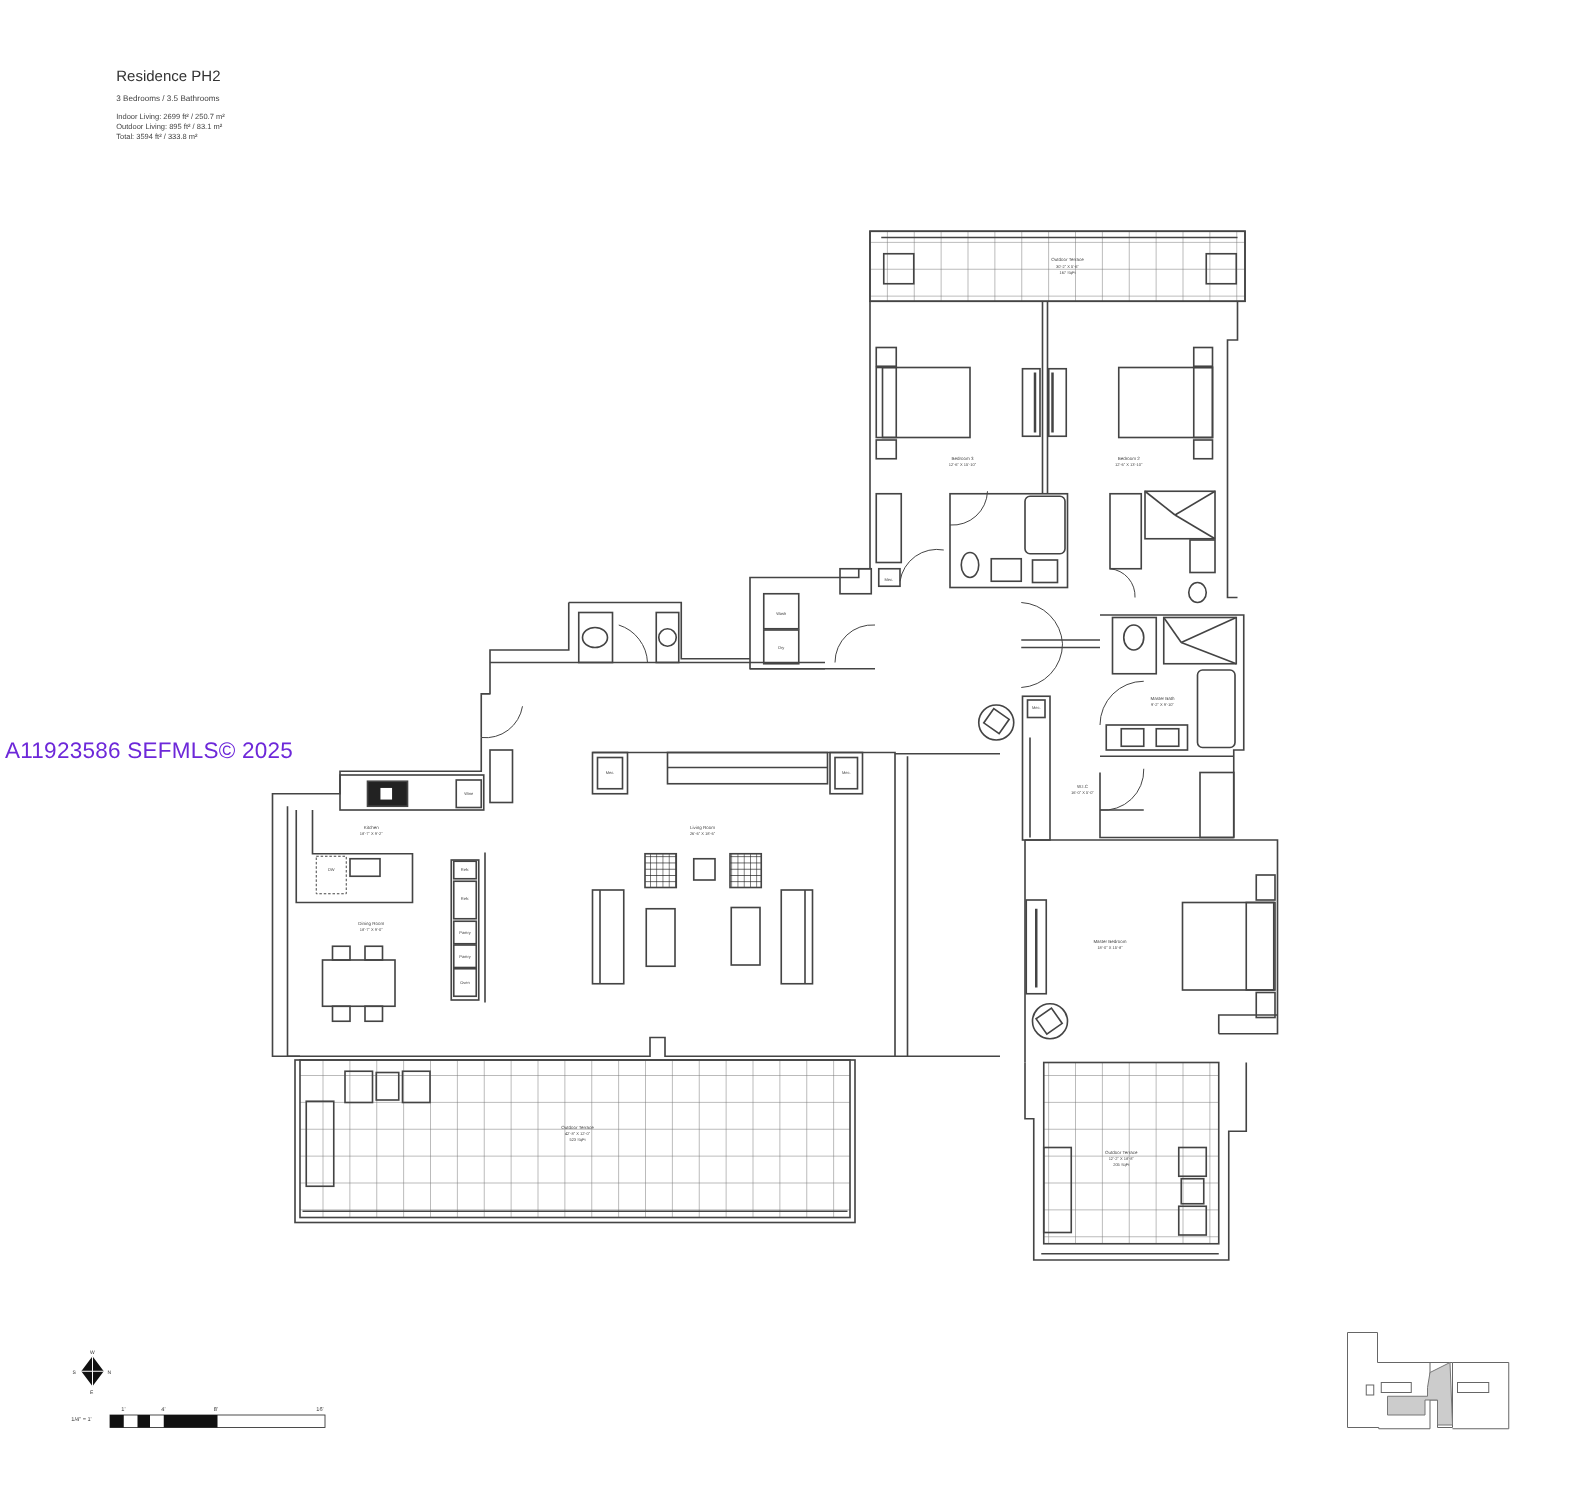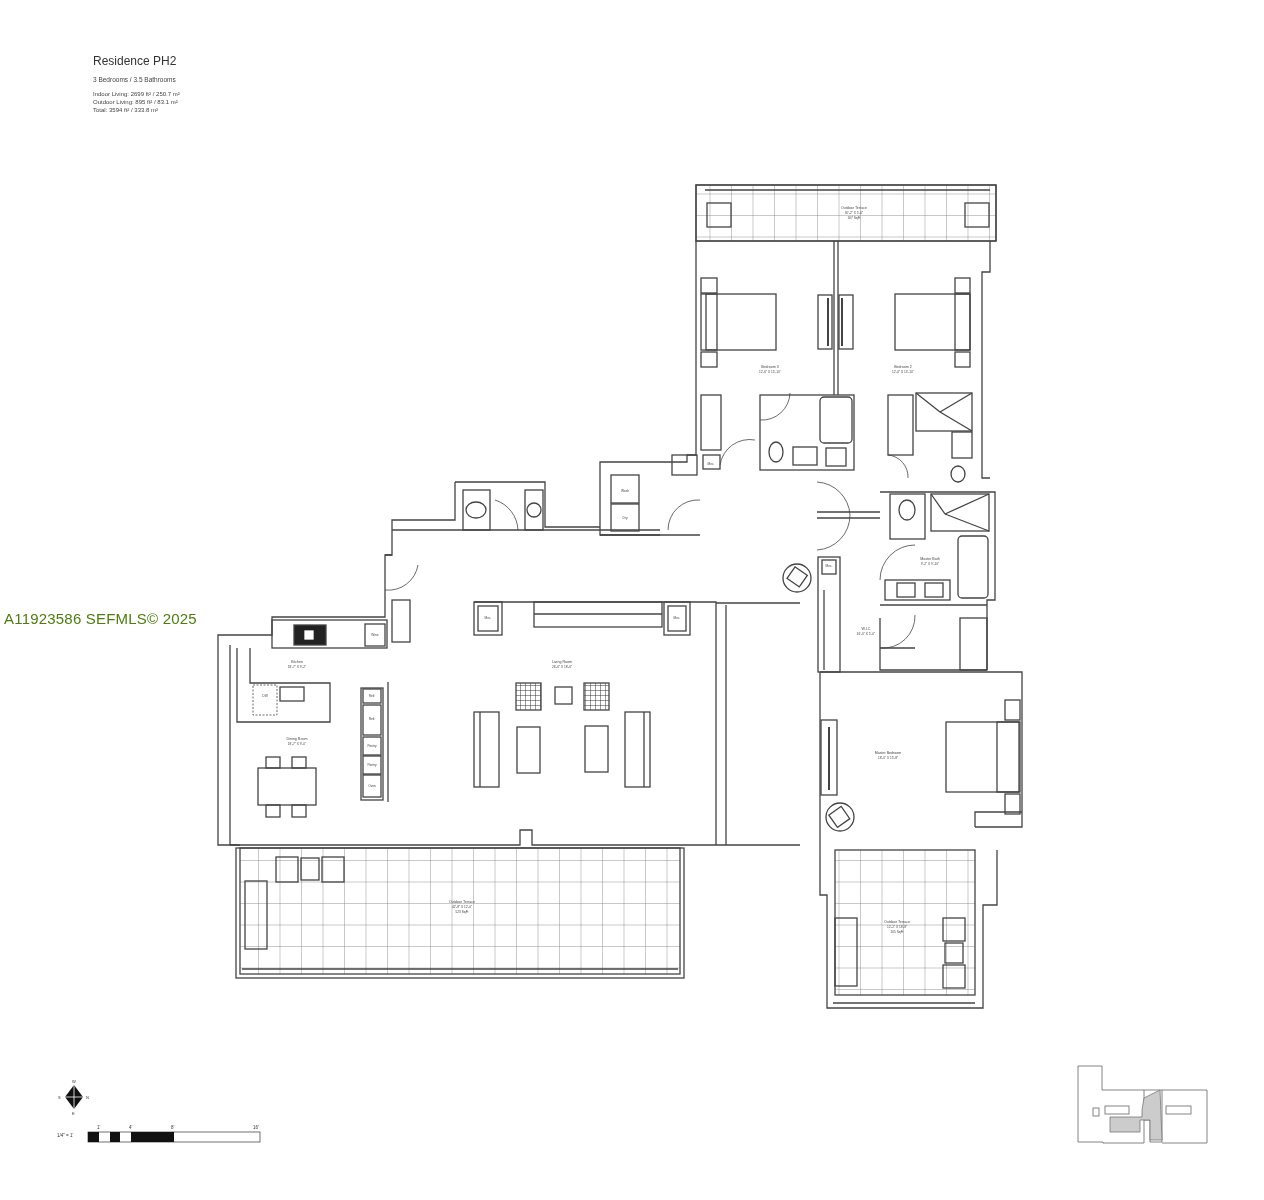--- a/index.html
+++ b/index.html
@@ -1,21 +1,21 @@
 <!DOCTYPE html>
 <html><head>
   <meta charset="utf-8">
   <style>
     html, body { margin:0; padding:0; background:#ffffff; }
     body { width:1264px; height:1200px; position:relative; overflow:hidden; font-family:"Liberation Sans", sans-serif; color:#222; }
     .header { position:absolute; left:57px; top:54px;margin-left:36px; }
     .title { font-size:12px; color:#333; margin:0 0 8px 0; }
     .sub { font-size:6.5px; color:#444; margin:0 0 7px 0; }
     .stat { font-size:6px; color:#444; line-height:8px; }
-    .watermark { position:absolute; left:4px; top:590px; font-size:15px; color:#4d7c0f; letter-spacing:0.2px;margin-top:20px; }
+    .watermark { position:absolute; left:4px; top:590px; font-size:18px; color:#6d28d9; letter-spacing:0.2px; }
     svg.plan { position:absolute; left:0; top:0; }
     .lbl { font-family:"Liberation Sans", sans-serif; font-size:3.6px; fill:#444; text-anchor:middle; }
     .lbl-sm { font-family:"Liberation Sans", sans-serif; font-size:3.2px; fill:#444; text-anchor:middle; }
     .scale-lbl { font-family:"Liberation Sans", sans-serif; font-size:5.5px; fill:#333; }
   </style>
 </head>
 <body>
 
 <div class="header">
   <div class="title">Residence PH2</div>

